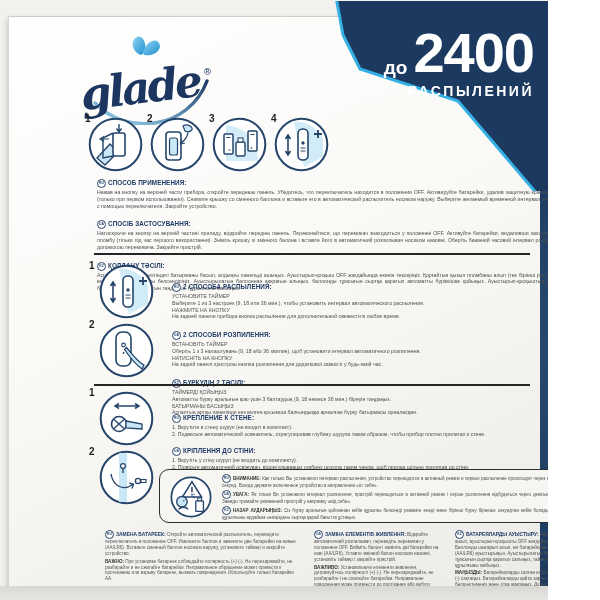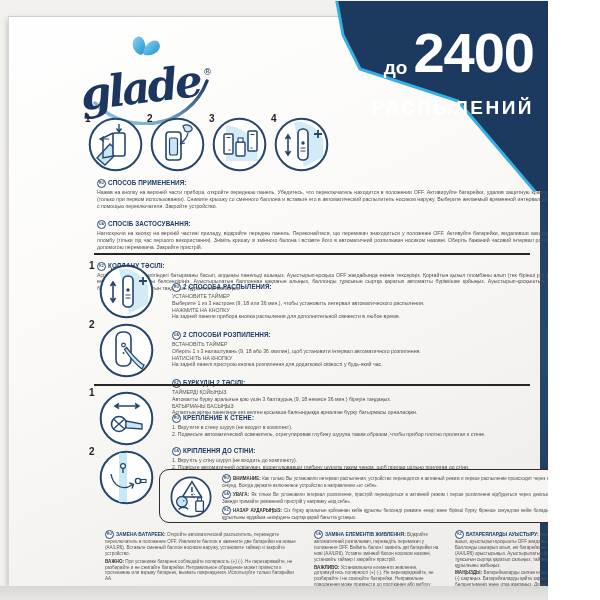--- a/index.html
+++ b/index.html
@@ -15,21 +15,21 @@
          box-shadow:0 3px 6px rgba(0,0,0,.25);}
   
   .right-edge{position:absolute;top:-16px;bottom:0;right:0;width:8px;
          background:linear-gradient(#16335a,#27486e 60%,#1b3a5e);}
   
   #badge-svg{position:absolute;top:-16px;right:0;width:250px;height:190px;}
   .badge-text{position:absolute;top:8px;right:14px;width:200px;text-align:right;color:#fff;}
   .badge-line1{display:flex;justify-content:flex-end;align-items:flex-end;gap:6px;line-height:1;}
   .badge-prefix{font-size:19px;font-weight:bold;padding-bottom:4px;}
   .badge-number{font-size:56px;font-weight:bold;letter-spacing:-1px;font-family:"Liberation Sans",sans-serif;}
-  .badge-word{font-size:19px;font-weight:bold;letter-spacing:2.5px;margin-top:16px;}
+  .badge-word{font-size:14px;font-weight:bold;letter-spacing:2.5px;margin-top:2px;}
   
   #logo-svg{position:absolute;left:48px;top:8px;width:170px;height:100px;}
   
   .steps-row{position:absolute;left:79px;top:100px;display:flex;gap:7px;}
   .stepcircle{position:relative;width:55px;height:55px;}
   .stepnum{position:absolute;left:-3px;top:-4px;font-size:10px;font-weight:bold;color:#222;}
   .stepnum2{position:absolute;left:-10px;top:-4px;font-size:10px;font-weight:bold;color:#222;}
   
   .langchip{display:inline-block;width:7px;height:7px;border:0.8px solid #26456b;border-radius:50%;
          font-size:3.4px;line-height:7px;text-align:center;color:#26456b;vertical-align:1px;

